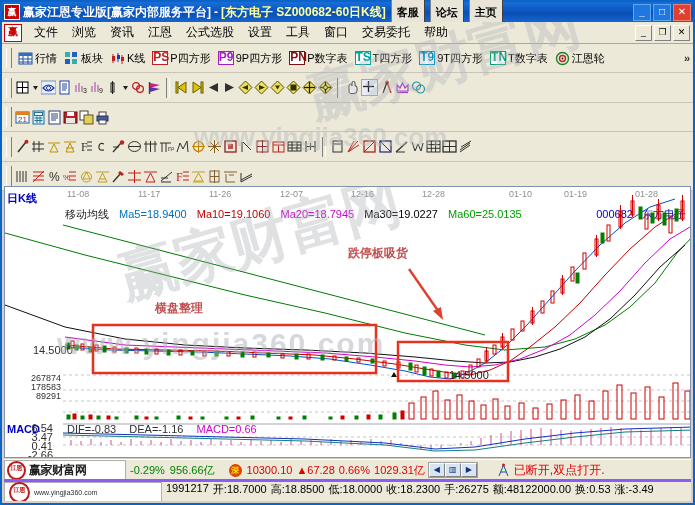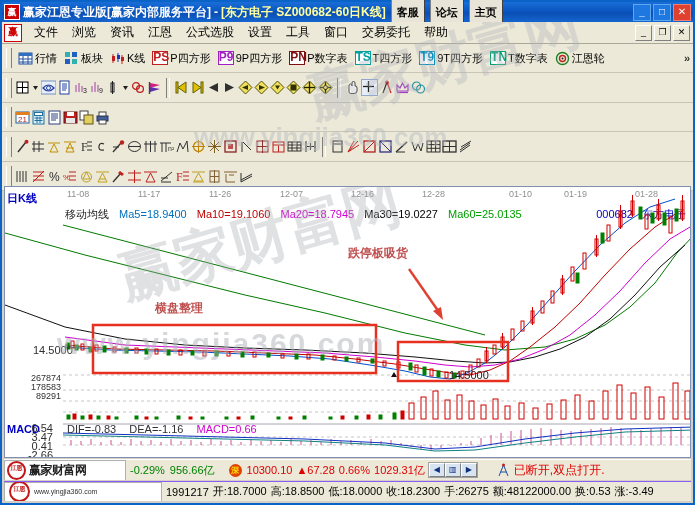--- a/index.html
+++ b/index.html
@@ -102,21 +102,21 @@
     font-size:6px;line-height:11px;text-align:center;font-weight:bold;flex:none;}
   .logo1 b{color:#202020;font-size:12px;letter-spacing:-0.5px;}
   .st-green{color:#008000;}
   .st-red{color:#e00000;}
   .sz-badge{width:13px;height:13px;border-radius:50%;background:#e04000;color:#ffe000;font-size:8px;
     line-height:13px;text-align:center;font-weight:bold;flex:none;}
   .scrollmini{display:flex;align-items:center;border:1px solid #a0a0a0;background:#f0f0f0;height:14px;margin-left:3px;flex:none;}
   .scrollmini div{width:14px;height:12px;background:#d8e4f0;border:1px solid #fff;
     border-right-color:#808080;border-bottom-color:#808080;color:#103080;font-size:8px;text-align:center;line-height:11px;}
   .bottombar{position:absolute;left:2px;right:2px;bottom:2px;height:19px;background:#ece9d8;
-    display:flex;align-items:center;font-size:11px;overflow:hidden;border-top:1px solid #8b5cf6;}
+    display:flex;align-items:flex-start;font-size:11px;overflow:hidden;border-top:3px solid #8b5cf6;}
   .logo2{width:152px;height:18px;background:#fff;border:1px solid #b0b0b0;display:flex;align-items:center;
     gap:4px;padding-left:4px;flex:none;}
   .logo2 u{font-size:7px;color:#303030;text-decoration:none;letter-spacing:0px;}
   .quote{white-space:nowrap;color:#000;font-size:11px;padding-left:4px;}
 </style>
 </head>
 <body>
 
 <div class="app">
 

